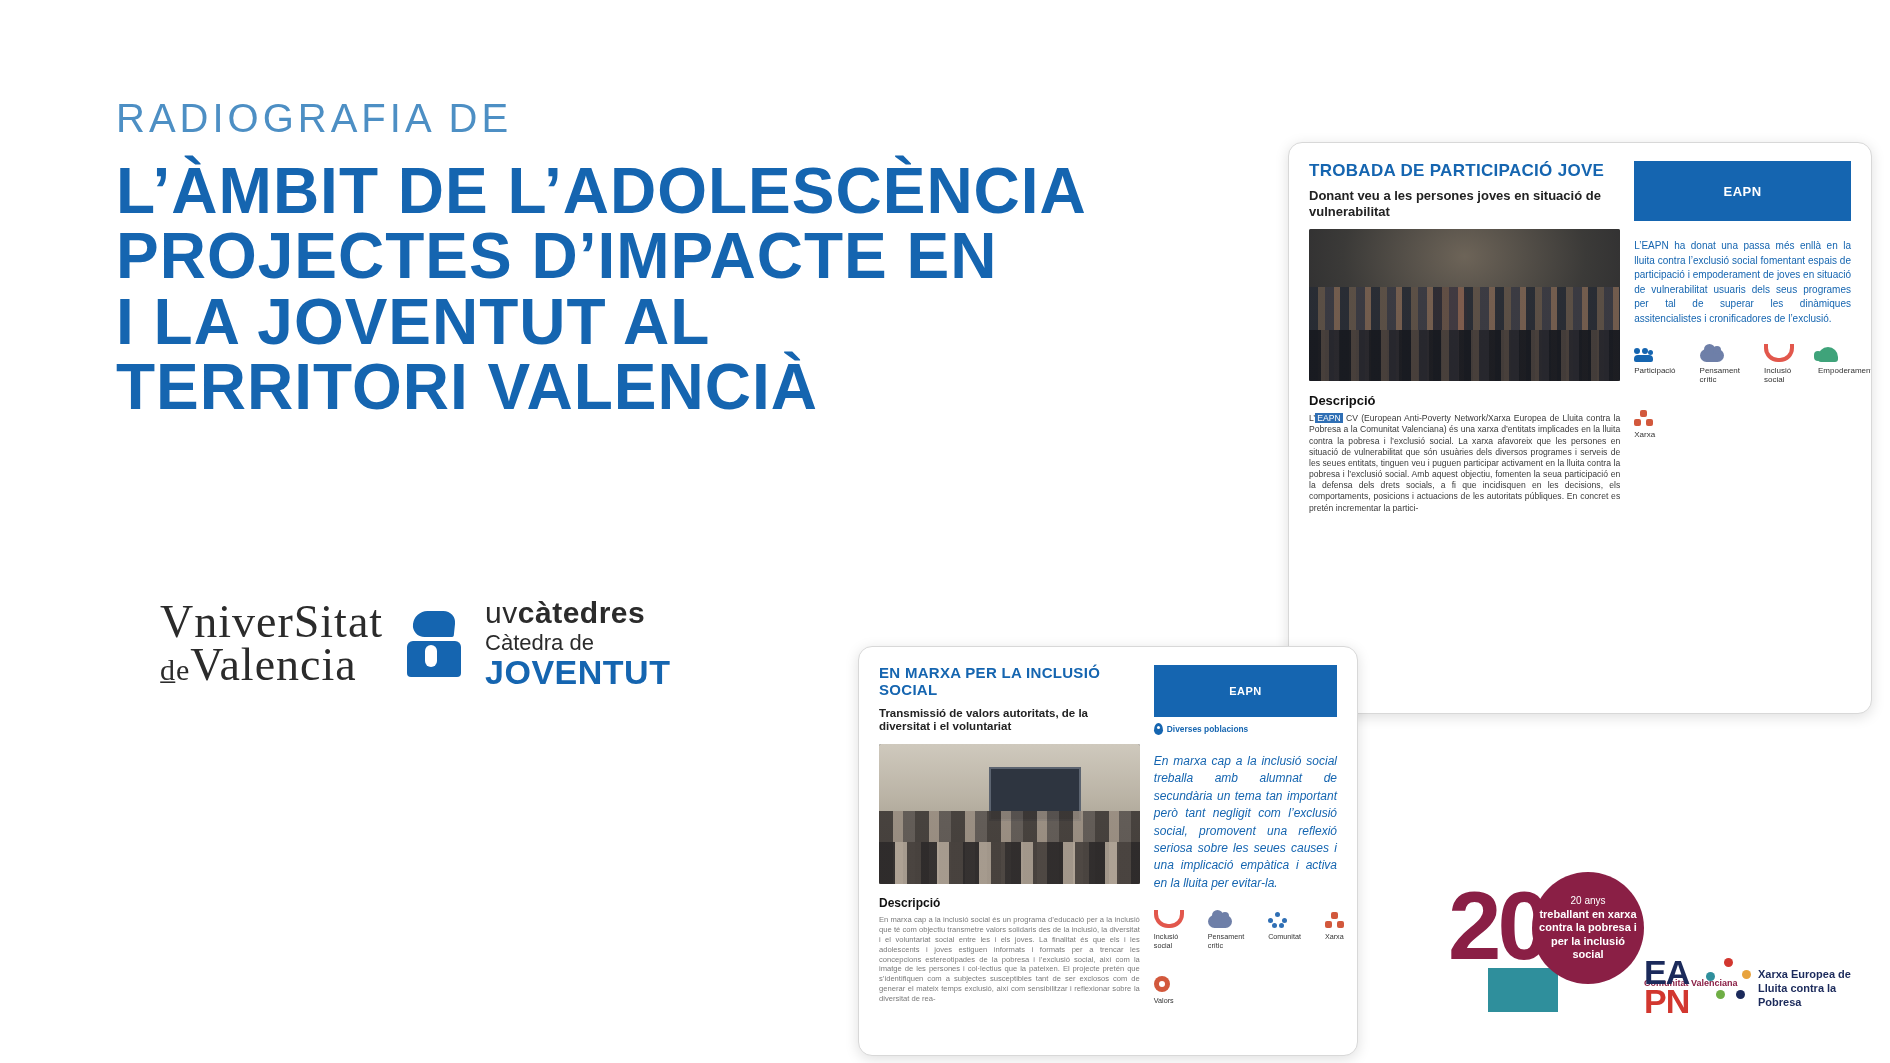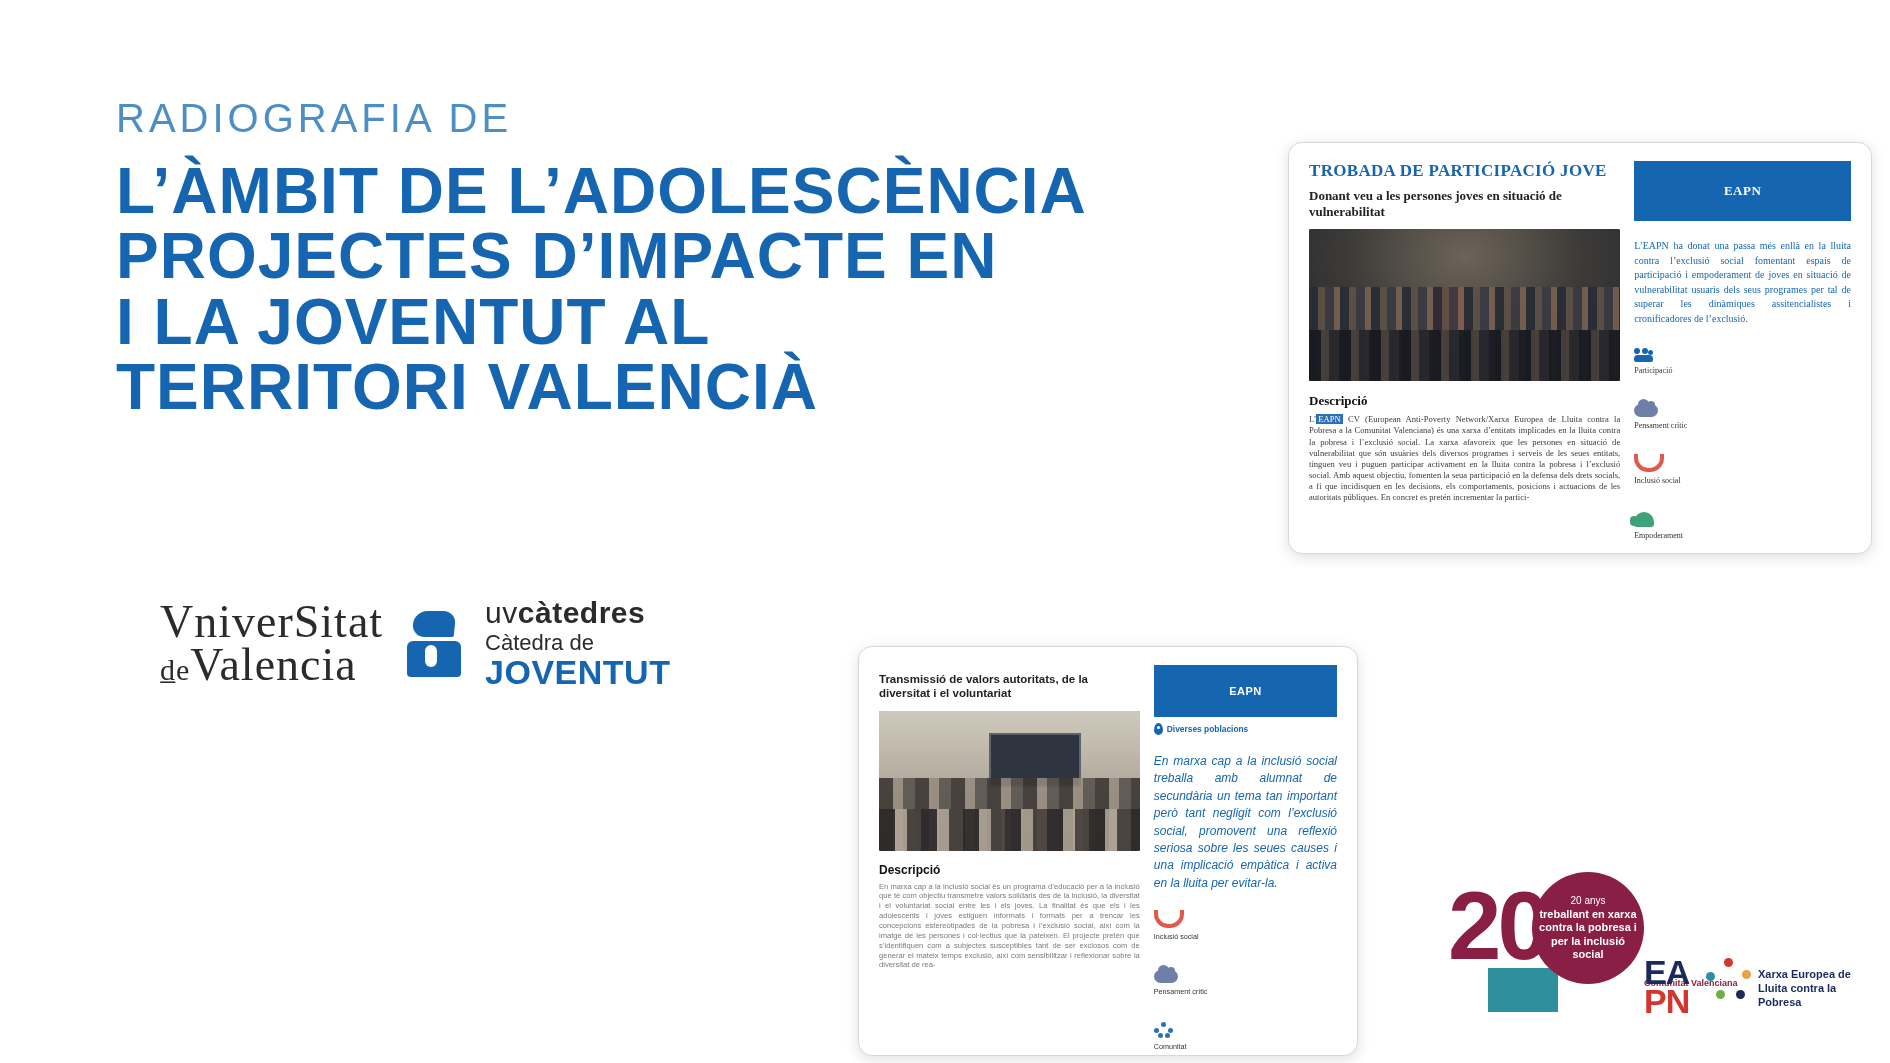--- a/index.html
+++ b/index.html
@@ -110,21 +110,21 @@
   .doc-card {
     position: absolute;
     background: #ffffff;
     border: 1px solid #d8d8d8;
     border-radius: 14px;
     box-shadow: 0 3px 14px rgba(0,0,0,0.13);
     overflow: hidden;
     padding: 18px 20px 14px 20px;
     box-sizing: border-box;
   }
-  #card-1 { left: 1288px; top: 142px; width: 584px; height: 412px; font-family: Liberation Serif, serif; }
+  #card-1 { left: 1288px; top: 142px; width: 584px; height: 572px; }
   #card-2 { left: 858px; top: 646px; width: 500px; height: 410px; }
 
   .card-cols {
     display: flex;
     gap: 14px;
   }
   .card-left { flex: 1 1 auto; min-width: 0; }
   .card-right { width: 40%; flex: 0 0 auto; }
 
   .card-title {
@@ -264,21 +264,21 @@
     position: relative;
   }
   .pin::after {
     content: ""; position: absolute; left: 3px; top: 3px;
     width: 3px; height: 3px; border-radius: 50%; background: #fff;
   }
 
   .tag-grid {
     margin-top: 18px;
     display: grid;
-    grid-template-columns: 1fr;
+    grid-template-columns: 1fr 1fr 1fr 1fr;
     row-gap: 12px;
     column-gap: 8px;
     gap: 24px;
   }
   .tag {
     display: flex; flex-direction: column; gap: 4px;
   }
   .tag .glyph { height: 18px; display: flex; align-items: flex-end; }
   .tag .lbl { font-size: 8px; color: #333; }
   #card-2 .tag .lbl { font-size: 7.2px; }
@@ -463,20 +463,21 @@
           <div class="lbl">Xarxa</div>
         </div>
       </div>
     </div>
   </div>
 </div>
 
 <div class="doc-card" id="card-2">
   <div class="card-cols">
     <div class="card-left">
+      <div class="card-title">EN MARXA PER LA INCLUSIÓ SOCIAL</div>
       <div class="card-sub">Transmissió de valors autoritats, de la diversitat i el voluntariat</div>
       <div class="photo classroom">
         <div class="stage"></div>
         <div class="screen"></div>
         <div class="crowd"></div>
         <div class="crowd2"></div>
       </div>
       <div class="desc-head">Descripció</div>
       <div class="desc-body">En marxa cap a la inclusió social és un programa d’educació per a la inclusió que té com objectiu transmetre valors solidaris des de la inclusió, la diversitat i el voluntariat social entre les i els joves. La finalitat és que els i les adolescents i joves estiguen informats i formats per a trencar les concepcions estereotipades de la pobresa i l’exclusió social, així com la imatge de les persones i col·lectius que la pateixen. El projecte pretén que s’identifiquen com a subjectes susceptibles tant de ser exclosos com de generar el mateix temps exclusió, així com sensibilitzar i reflexionar sobre la diversitat de rea-</div>
     </div>

